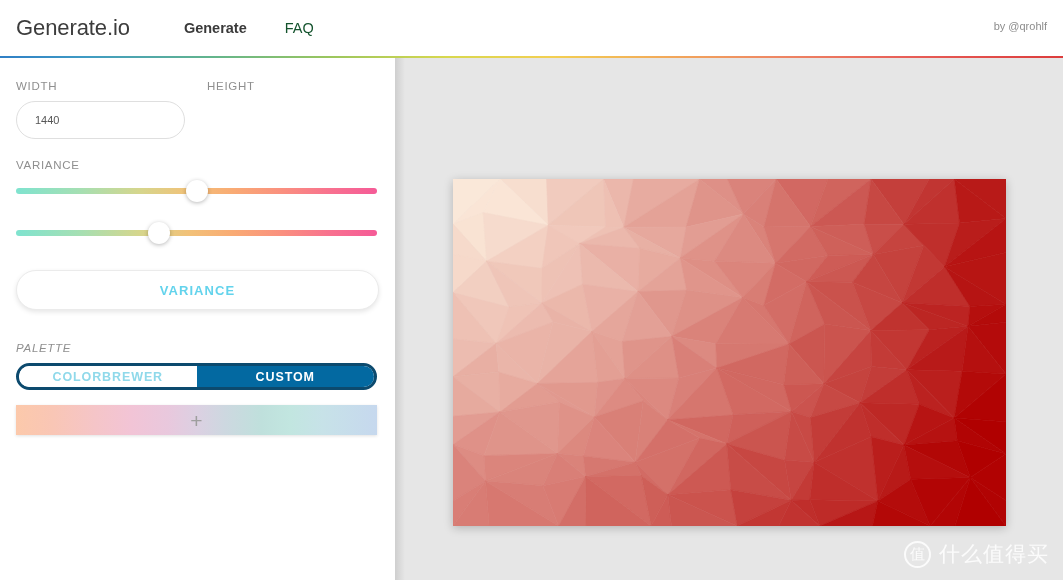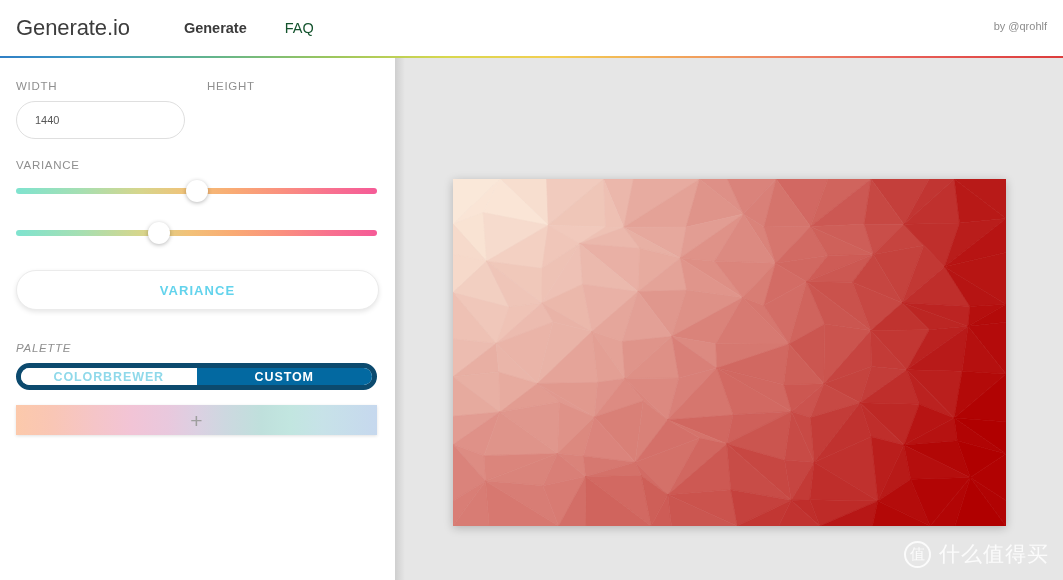--- a/index.html
+++ b/index.html
@@ -173,21 +173,21 @@
     font-family: "Liberation Sans", sans-serif;
     cursor: pointer;
   }
 
   .palette-label { margin-top: 32px; font-style: italic; }
 
   .segmented {
     display: flex;
     width: 361px;
     height: 27px;
-    border: 5px solid #0c4a6e;
+    border: 3px solid #0c4a6e;
     border-radius: 14px;
     overflow: hidden;
   }
   .seg {
     flex: 1;
     display: flex;
     align-items: center;
     justify-content: center;
     font-size: 12.5px;
     letter-spacing: 0.9px;

